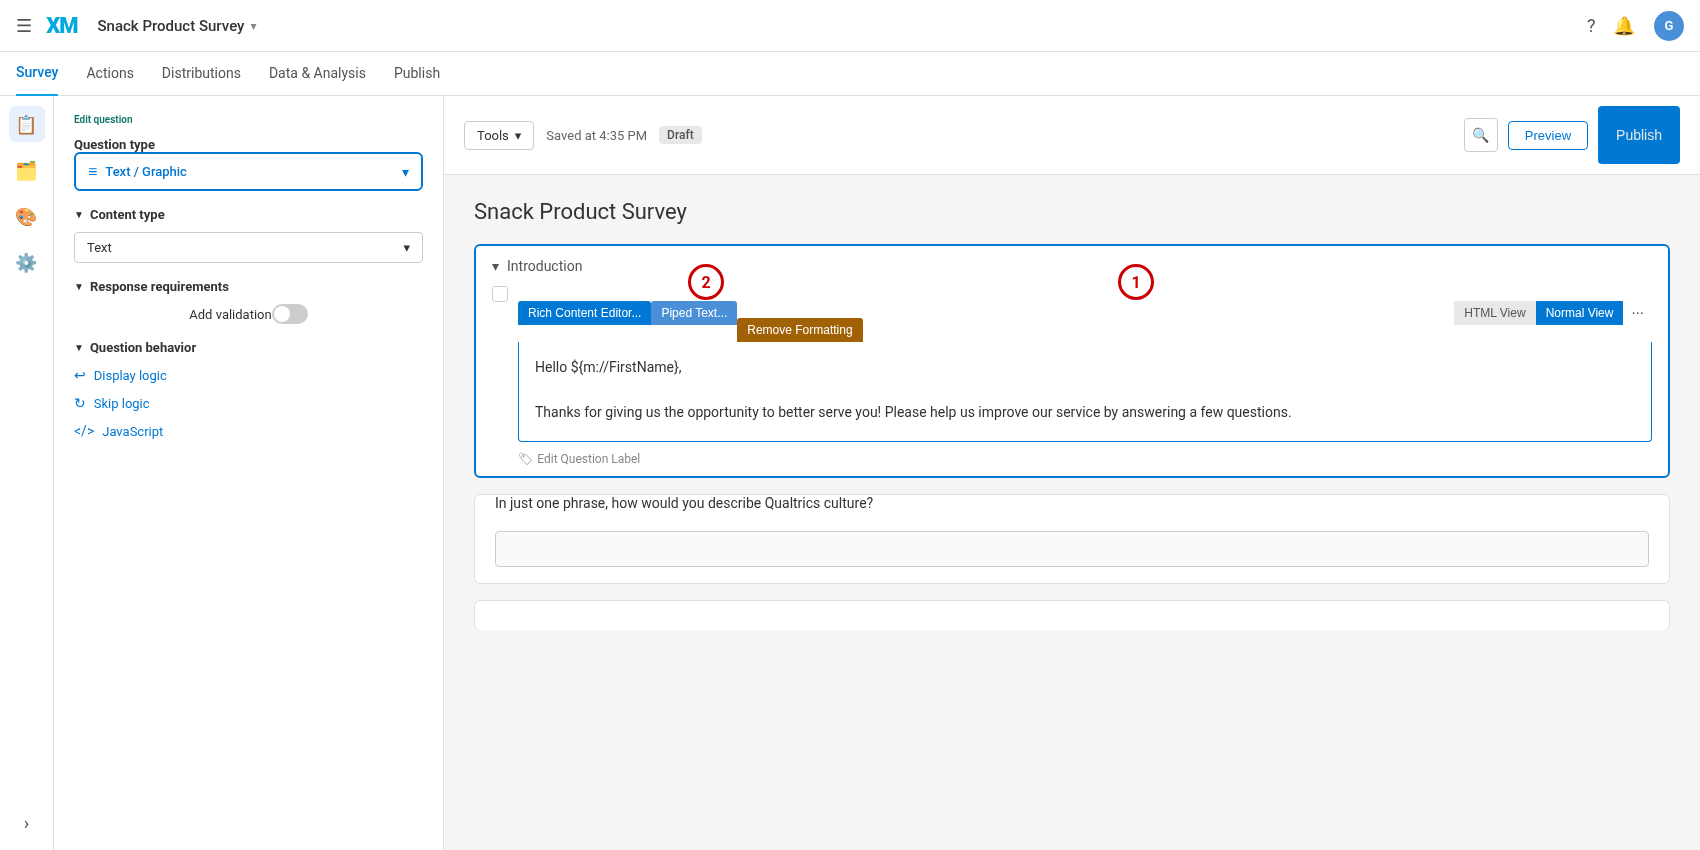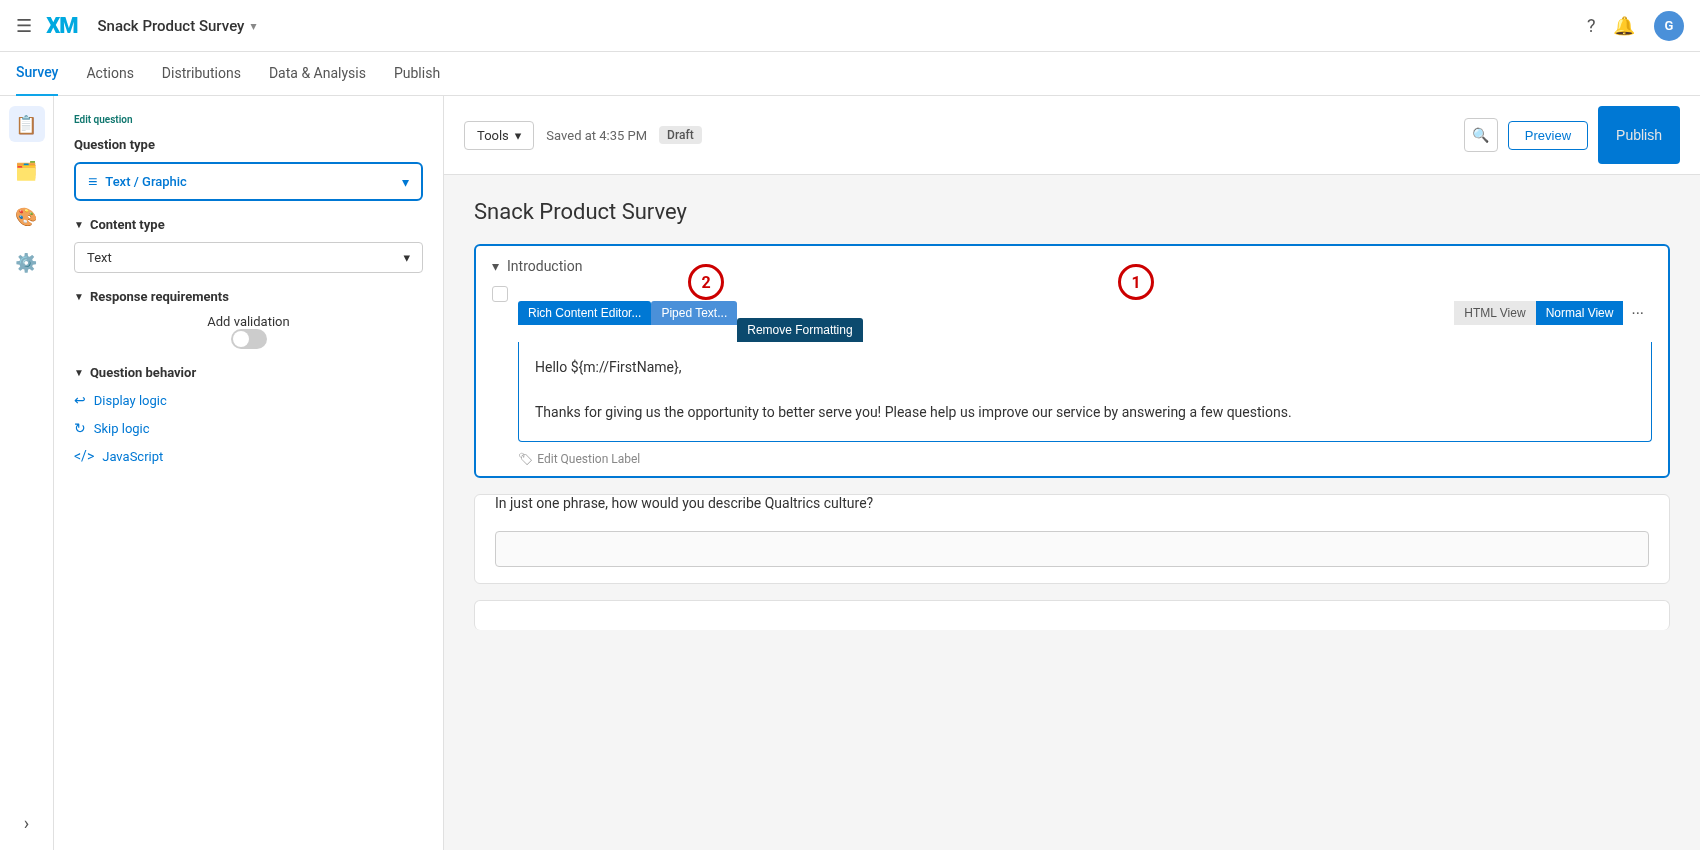--- a/index.html
+++ b/index.html
@@ -25,34 +25,34 @@
 
     
     .icon-sidebar { width: 54px; background: #fff; border-right: 1px solid #e0e0e0; display: flex; flex-direction: column; align-items: center; padding-top: 10px; gap: 10px; }
     .icon-sidebar-item { width: 36px; height: 36px; display: flex; align-items: center; justify-content: center; border-radius: 6px; cursor: pointer; color: #555; font-size: 18px; }
     .icon-sidebar-item.active { background: #e8f0fe; color: #0078d4; }
     .icon-sidebar-bottom { margin-top: auto; margin-bottom: 10px; }
 
     
     .left-panel { width: 390px; background: #fff; border-right: 1px solid #e0e0e0; padding: 18px 20px; overflow-y: auto; }
     .left-panel h2 { font-size: 10px; font-weight: 600; margin-bottom: 12px; color: #0f766e; }
-    .section-label { font-size: 13px; font-weight: 700; color: #333; margin-bottom: 10px; }
+    .section-label { font-size: 13px; font-weight: 700; color: #333; }
     .question-type-btn { display: flex; align-items: center; border: 2px solid #0078d4; border-radius: 6px; padding: 8px 12px; cursor: pointer; gap: 10px; justify-content: space-between; }
     .question-type-btn .left { display: flex; align-items: center; gap: 8px; color: #0078d4; font-size: 13px; font-weight: 500; }
     .question-type-btn .icon { color: #0078d4; font-size: 16px; }
     .question-type-btn .caret { color: #0078d4; }
 
     .section-header { display: flex; align-items: center; gap: 6px; margin-top: 16px; margin-bottom: 10px; cursor: pointer; }
     .section-header .arrow { font-size: 10px; color: #333; }
     .section-header .label { font-size: 13px; font-weight: 700; color: #333; }
 
     .content-type-select { display: flex; align-items: center; justify-content: space-between; border: 1px solid #ccc; border-radius: 4px; padding: 7px 12px; cursor: pointer; font-size: 13px; color: #333; background: #fff; }
 
     .response-section { margin-top: 4px; }
-    .toggle-row { display: flex; align-items: center; justify-content: center; margin-top: 8px; font-size: 13px; color: #333; flex-direction: column; }
+    .toggle-row { display: flex; align-items: center; justify-content: center; margin-top: 8px; font-size: 13px; color: #333; }
     .toggle { width: 36px; height: 20px; background: #ccc; border-radius: 10px; cursor: pointer; position: relative; }
     .toggle::after { content: ''; width: 16px; height: 16px; background: #fff; border-radius: 50%; position: absolute; top: 2px; left: 2px; }
 
     .behavior-link { display: flex; align-items: center; gap: 8px; color: #0078d4; font-size: 13px; cursor: pointer; margin-top: 12px; }
     .behavior-link .link-icon { font-size: 14px; }
 
     
     .toolbar { display: flex; align-items: center; background: #fff; border-bottom: 1px solid #e0e0e0; padding: 10px 20px; gap: 12px; }
     .tools-btn { display: flex; align-items: center; gap: 6px; border: 1px solid #ccc; border-radius: 4px; padding: 6px 12px; cursor: pointer; font-size: 13px; color: #333; background: #fff; }
     .saved-text { font-size: 13px; color: #666; }
@@ -70,21 +70,21 @@
     
     .question-card { background: #fff; border: 1px solid #e0e0e0; border-radius: 6px; margin-bottom: 16px; }
     .question-card.active { border: 2px solid #0078d4; }
 
     
     .intro-header { display: flex; align-items: center; gap: 8px; padding: 12px 16px 0; color: #555; font-size: 14px; cursor: pointer; }
     .editor-toolbar-row { display: flex; align-items: center; gap: 0; margin-bottom: 0; }
     .editor-btn { padding: 5px 10px; font-size: 12px; cursor: pointer; border: none; border-radius: 3px 3px 0 0; font-weight: 500; }
     .editor-btn.blue { background: #0078d4; color: #fff; }
     .editor-btn.blue-outline { background: #4a90d9; color: #fff; }
-    .editor-btn.remove { background: #0c4a6e; color: #fff; margin-top: 34px; }
+    .editor-btn.remove { background: #a16207; color: #fff; margin-top: 34px; }
     .editor-view-right { margin-left: auto; display: flex; align-items: center; }
     .view-btn { padding: 5px 10px; font-size: 12px; cursor: pointer; border: none; background: #e8e8e8; color: #555; }
     .view-btn.active { background: #0078d4; color: #fff; }
     .dots-btn { font-size: 16px; color: #555; cursor: pointer; padding: 4px 8px; }
 
     .editor-content { border: 1px solid #0078d4; border-top: none; border-radius: 0 0 4px 4px; padding: 14px 16px; font-size: 14px; line-height: 1.6; color: #333; min-height: 100px; }
     .editor-label { font-size: 12px; color: #888; display: flex; align-items: center; gap: 4px; margin-top: 10px; cursor: pointer; }
 
     
     .card-top { display: flex; align-items: flex-start; padding: 10px 16px 0; gap: 10px; }

